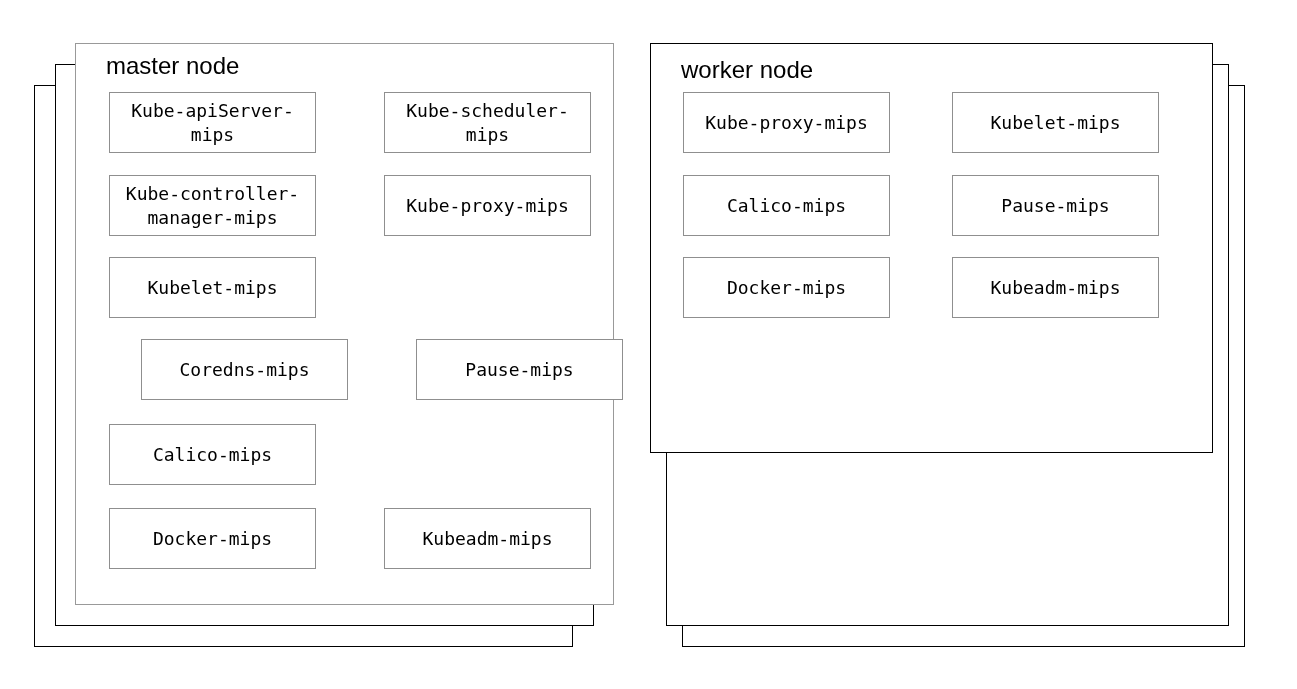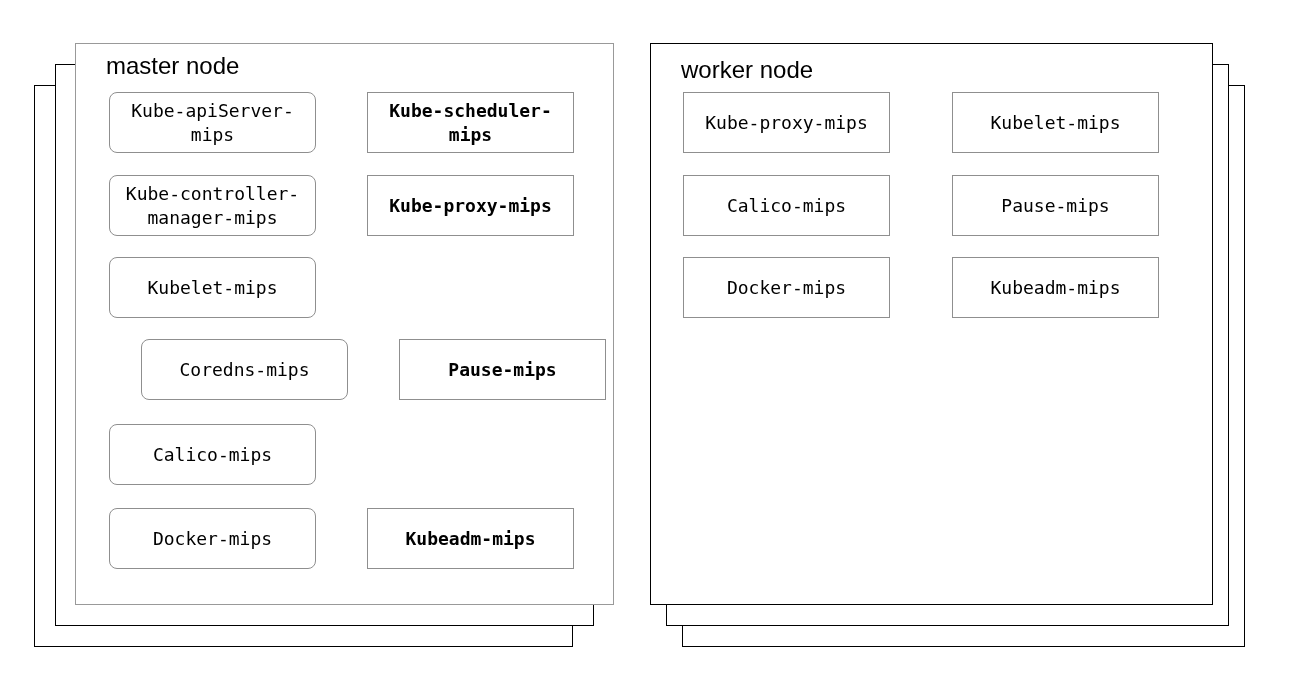--- a/index.html
+++ b/index.html
@@ -25,21 +25,21 @@
   .layer.front-gray { border-color: #999999; }
 
   
   .m-back2 { left: 34px;  top: 85px; width: 539px; height: 562px; }
   .m-back1 { left: 55px;  top: 64px; width: 539px; height: 562px; }
   .m-front { left: 75px;  top: 43px; width: 539px; height: 562px; }
 
   
   .w-back2 { left: 682px; top: 85px; width: 563px; height: 562px; }
   .w-back1 { left: 666px; top: 64px; width: 563px; height: 562px; }
-  .w-front { left: 650px; top: 43px; width: 563px; height: 562px; }
+  .w-front { left: 650px; top: 43px; width: 563px; height: 410px; }
 
   .node-title {
     position: absolute;
     left: 30px;
     top: 8px;
     font-family: "Liberation Sans", sans-serif;
     font-size: 24px;
     line-height: 28px;
     color: #000000;
     white-space: nowrap;
@@ -57,22 +57,22 @@
     align-items: center;
     justify-content: center;
     text-align: center;
     padding: 0 4px;
     font-family: "DejaVu Sans Mono", monospace;
     font-size: 18px;
     line-height: 24px;
     color: #000000;
   }
   
-  .m-front .c1 { left: 33px; border-radius: 8px; }
-  .m-front .c2 { left: 291px; font-weight: bold; }
+  .m-front .c1 { left: 33px; }
+  .m-front .c2 { left: 308px; }
   .w-front .c1 { left: 32px; }
   .w-front .c2 { left: 301px; }
   
   .r1 { top: 48px; }
   .r2 { top: 131px; }
   .r3 { top: 213px; }
   .r4 { top: 295px; margin-left: 32px; }
   .r5 { top: 380px; }
   .r6 { top: 464px; }
 </style>

